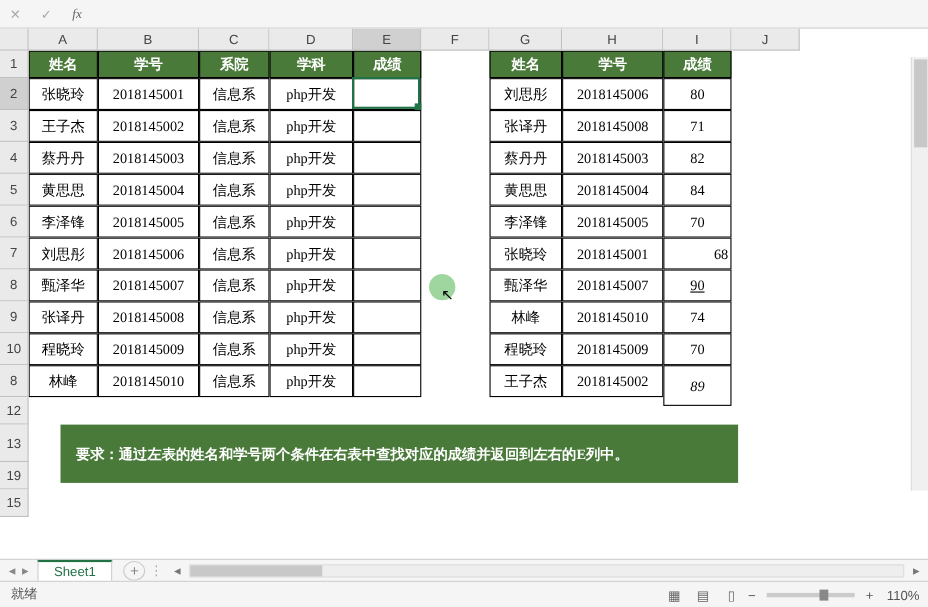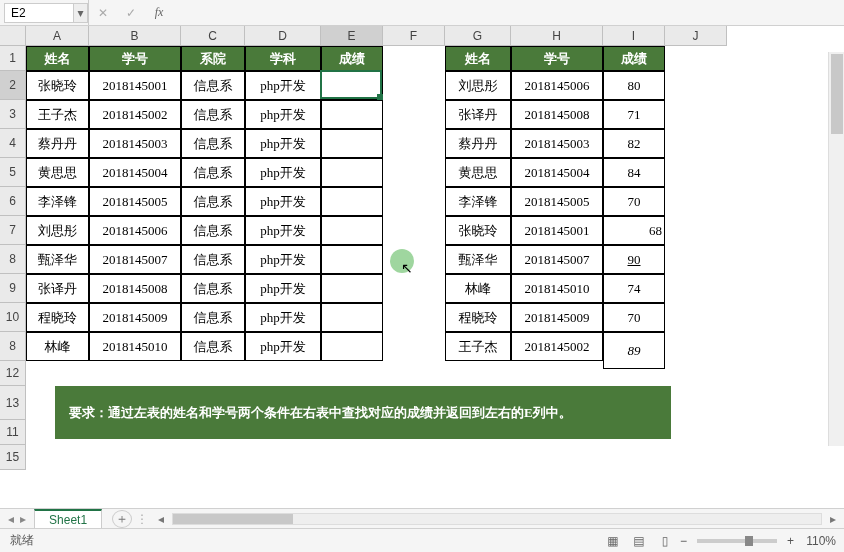--- a/index.html
+++ b/index.html
@@ -56,24 +56,20 @@
 .zoom-val { min-width: 38px; text-align: right; }
 
 
 .vscroll { position: absolute; right: 0; top: 26px; bottom: 44px; width: 16px; background: #f0f0f0; border-left: 1px solid #ddd; }
 .vscroll-thumb { position: absolute; left: 2px; top: 2px; width: 12px; height: 80px; background: #c8c8c8; }
 </style>
 </head>
 <body>
 
 <div class="formula-bar">
-  <div class="name-box-wrap">
-    <input class="name-box" value="E2" style="">
-    <div class="name-box-arrow">▾</div>
-  </div>
   <div class="fb-btn">✕</div>
   <div class="fb-btn">✓</div>
   <div class="fb-btn fx">fx</div>
   <input class="formula-input" value="" style="">
 </div>
 
 <div class="grid-area">
   <div class="corner"></div>
   <div class="col-headers" id="col-headers">
       <div class="ch" style="width: 63px;">A</div>
@@ -94,21 +90,21 @@
       <div class="rh" style="height: 29px;">4</div>
       <div class="rh" style="height: 29px;">5</div>
       <div class="rh" style="height: 29px;">6</div>
       <div class="rh" style="height: 29px;">7</div>
       <div class="rh" style="height: 29px;">8</div>
       <div class="rh" style="height: 29px;">9</div>
       <div class="rh" style="height: 29px;">10</div>
       <div class="rh" style="height: 29px;">8</div>
       <div class="rh" style="height: 25px;">12</div>
       <div class="rh" style="height: 34px;">13</div>
-      <div class="rh" style="height: 25px;">11</div>
+      <div class="rh" style="height: 25px;">19</div>
       <div class="rh" style="height: 25px;">15</div>
     </div>
   <div class="cells" id="cells">
       <div class="cell hdr" style="left: 0px; top: 0px; width: 63px; height: 25px;">姓名</div>
       <div class="cell hdr" style="left: 63px; top: 0px; width: 92px; height: 25px;">学号</div>
       <div class="cell hdr" style="left: 155px; top: 0px; width: 64px; height: 25px;">系院</div>
       <div class="cell hdr" style="left: 219px; top: 0px; width: 76px; height: 25px;">学科</div>
       <div class="cell hdr" style="left: 295px; top: 0px; width: 62px; height: 25px;">成绩</div>
       <div class="cell " style="left: 0px; top: 25px; width: 63px; height: 29px;">张晓玲</div>
       <div class="cell " style="left: 63px; top: 25px; width: 92px; height: 29px;">2018145001</div>

